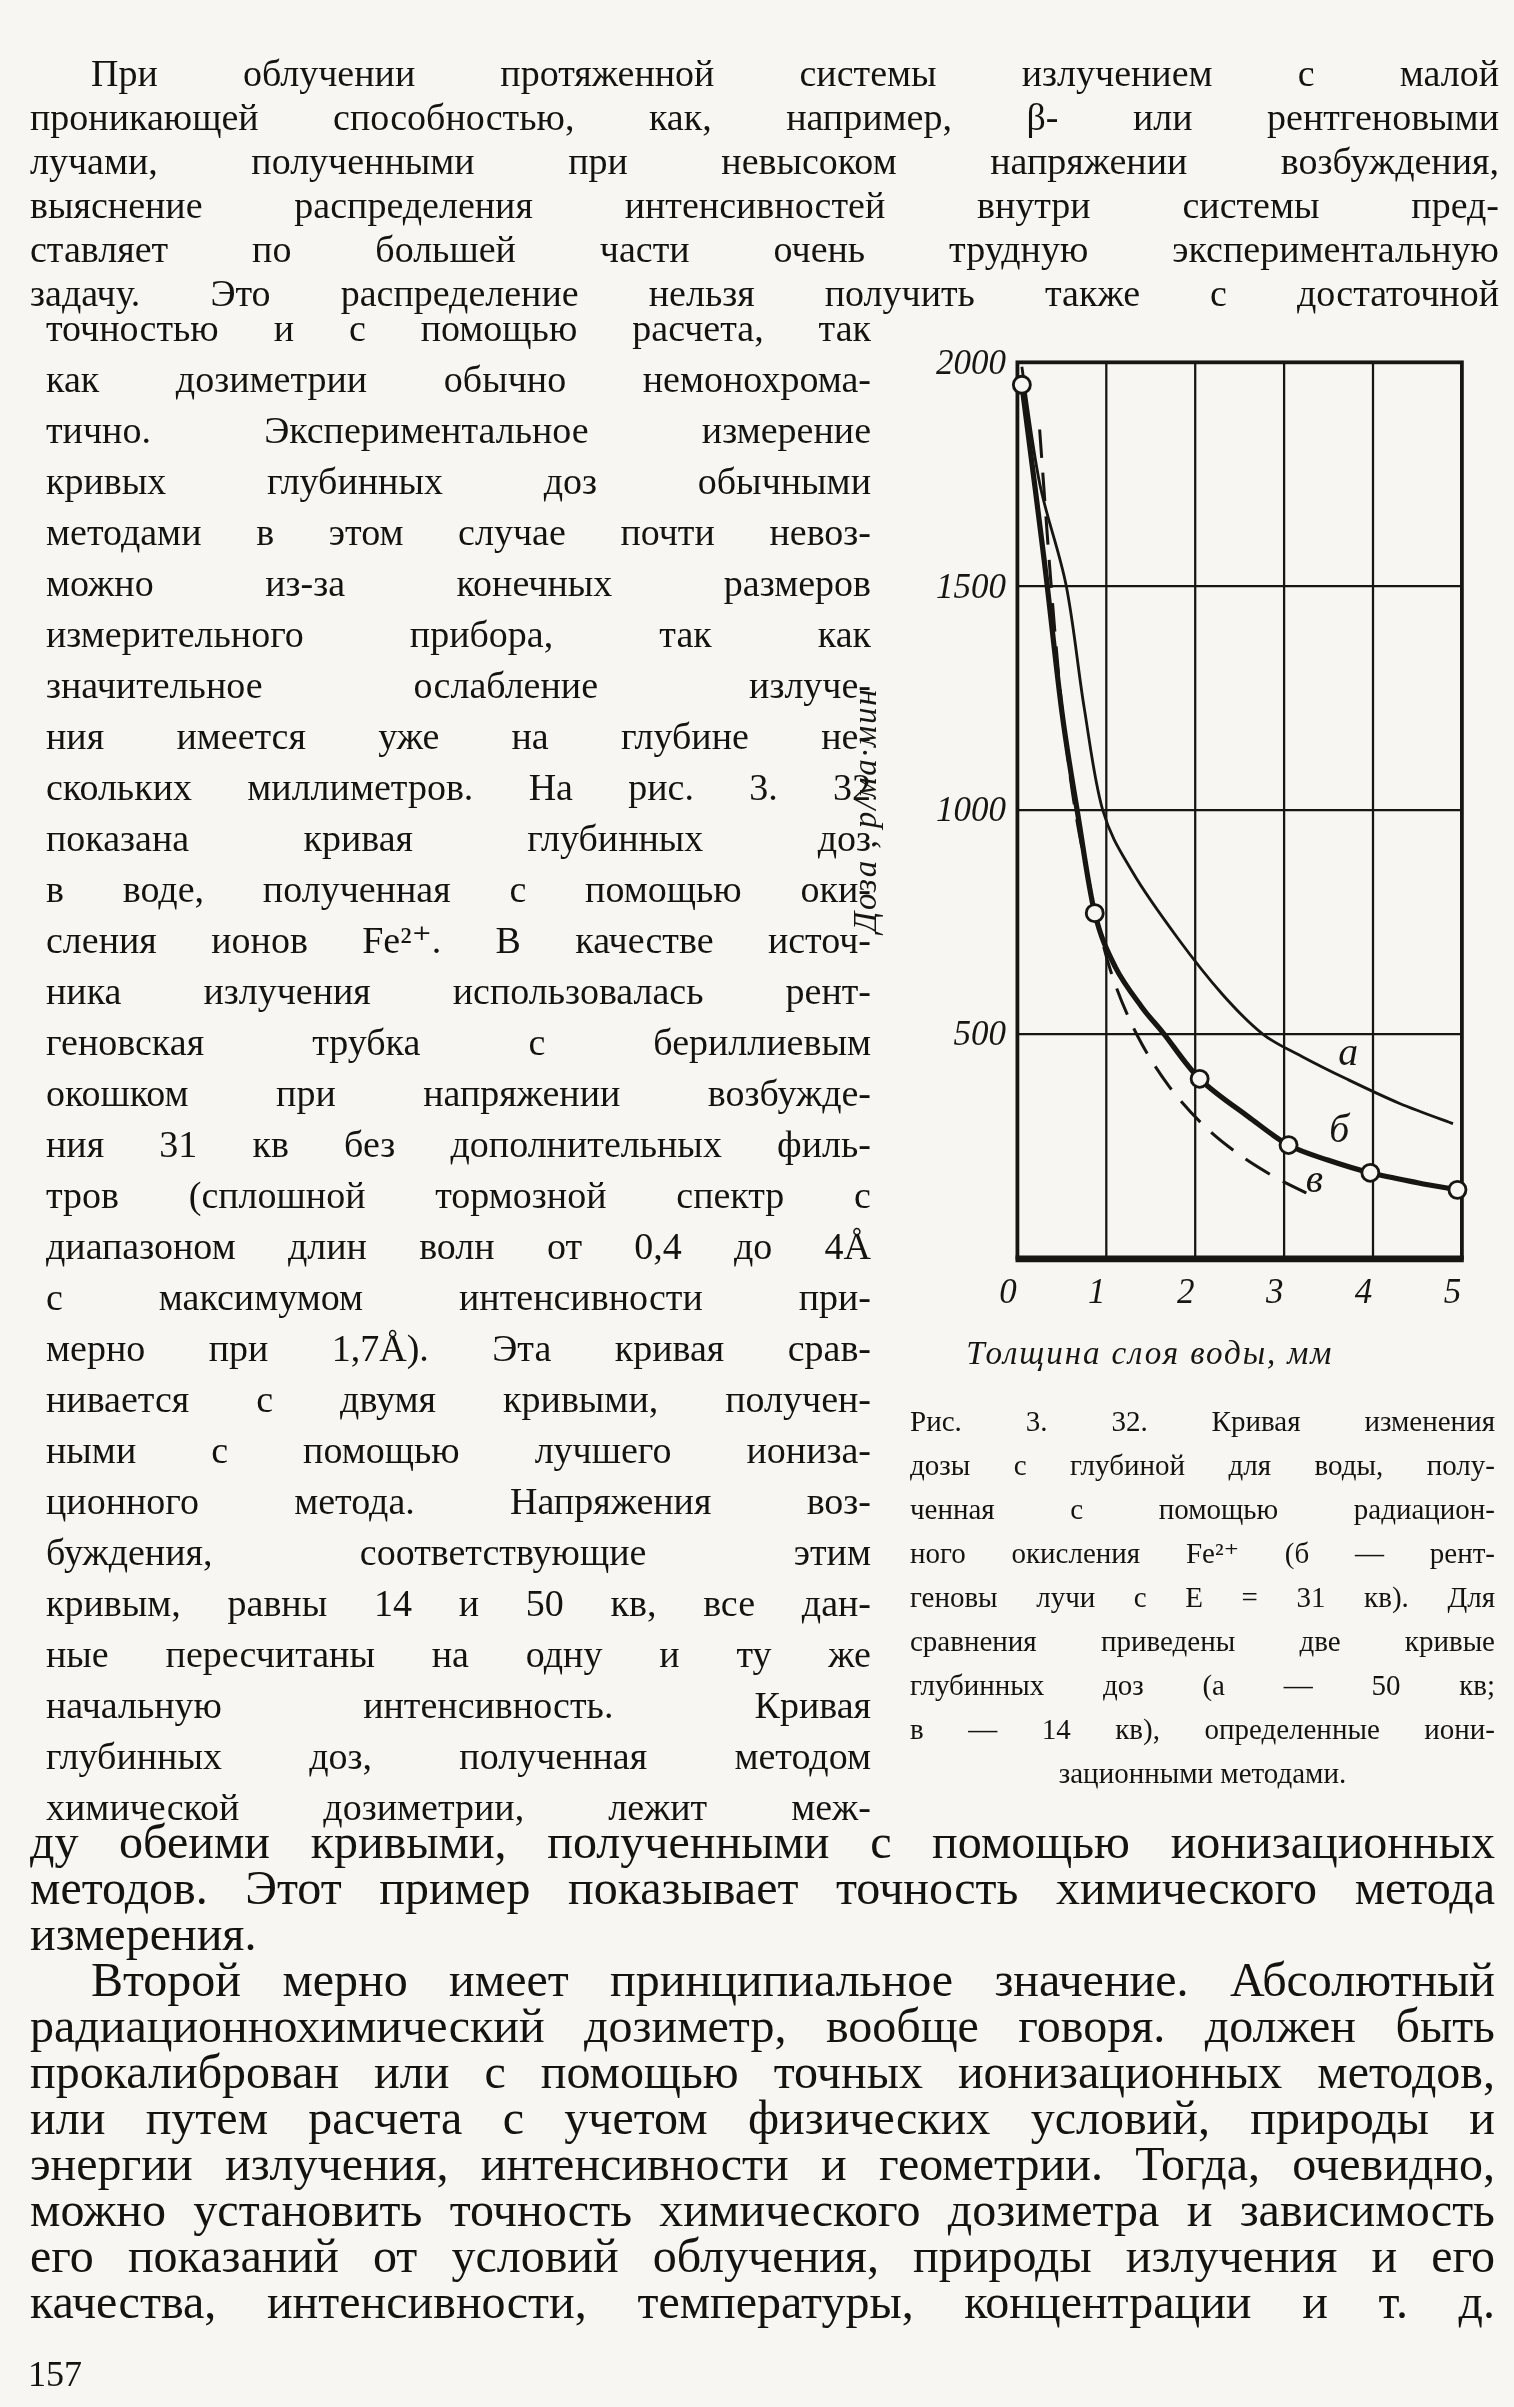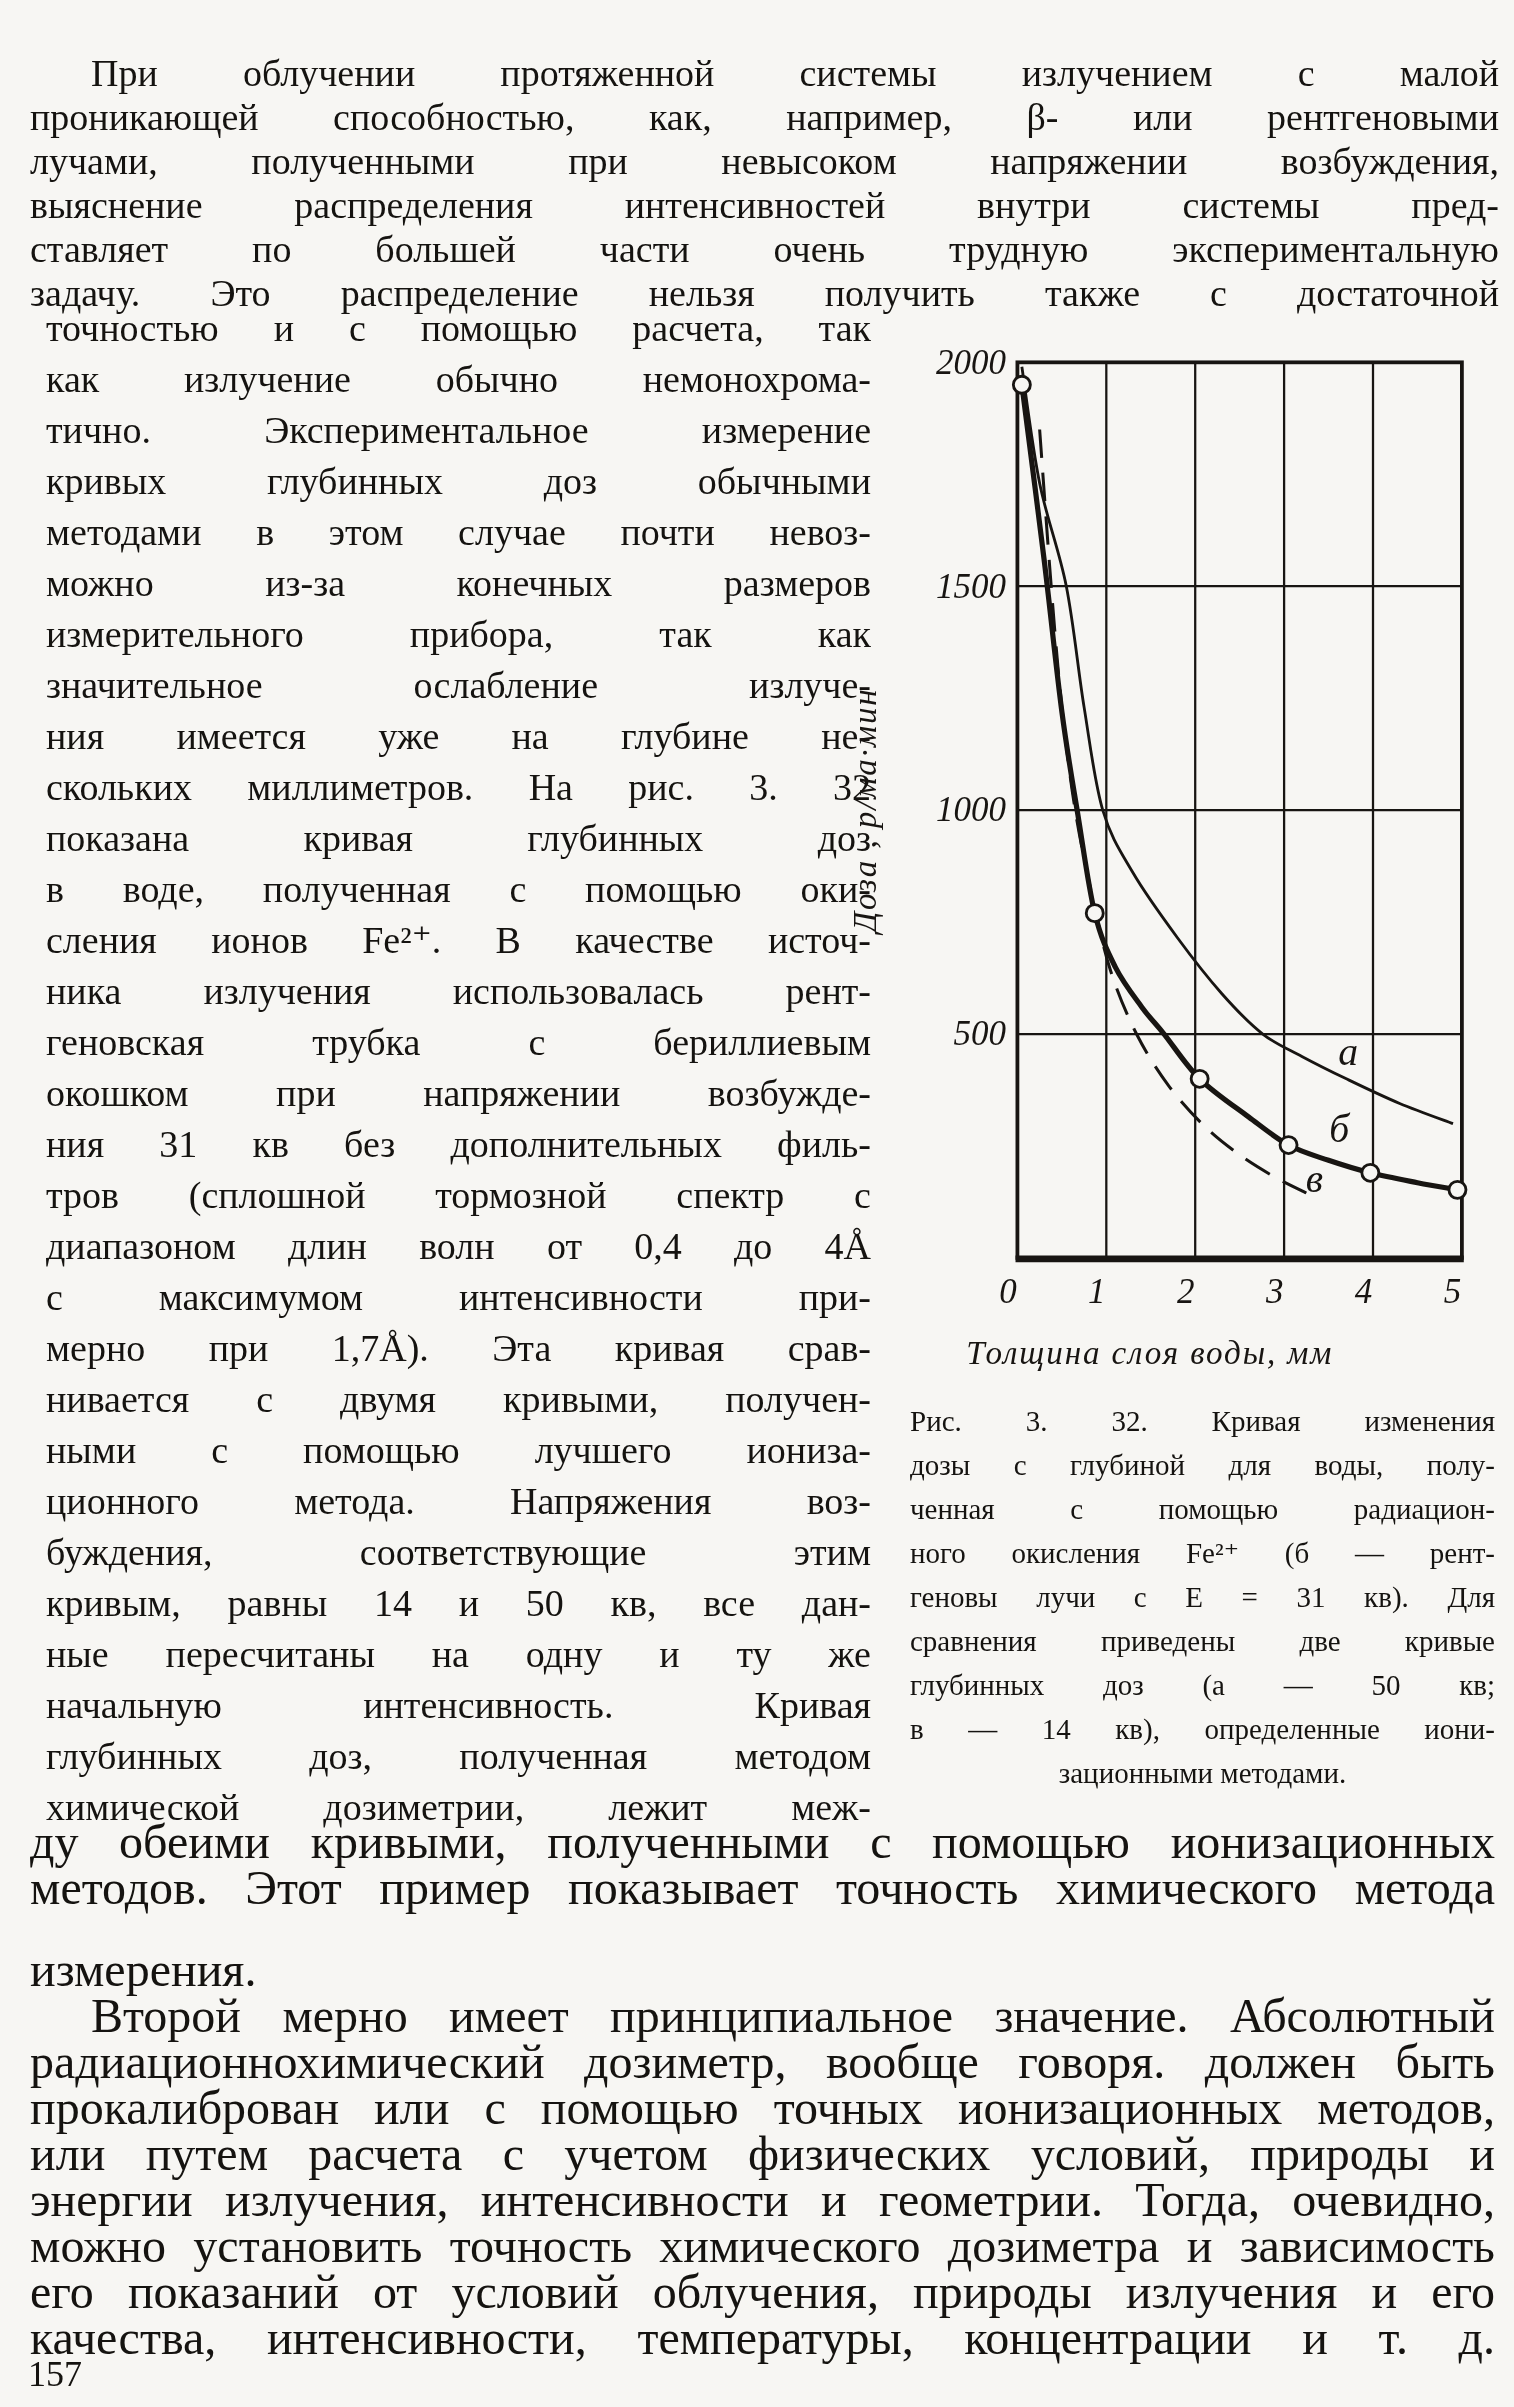--- a/index.html
+++ b/index.html
@@ -7,21 +7,21 @@
     width:1514px;height:2408px;position:relative;
     background:#f7f6f3;color:#151310;
     font-family:"Liberation Serif","DejaVu Serif",serif;
     overflow:hidden;
   }
   .jline{
     text-align:justify;
     text-align-last:justify;
     white-space:normal;
   }
-  .jline.ragged{text-align-last:left;margin-top:36px;}
+  .jline.ragged{text-align-last:left;}
   .jline.centered{text-align-last:center;}
   .jline.indent{text-indent:61px;}
   #intro-block{
     position:absolute;left:30px;top:23px;width:1469px;
     font-size:38px;line-height:44px;margin-top:28px;
   }
   #left-column{
     position:absolute;left:46px;top:291px;width:825px;
     font-size:38px;line-height:51px;margin-top:12px;
   }
@@ -49,21 +49,21 @@
     <div class="jline indent">При облучении протяженной системы излучением с малой</div>
     <div class="jline">проникающей способностью, как, например, β- или рентгеновыми</div>
     <div class="jline">лучами, полученными при невысоком напряжении возбуждения,</div>
     <div class="jline">выяснение распределения интенсивностей внутри системы пред-</div>
     <div class="jline">ставляет по большей части очень трудную экспериментальную</div>
     <div class="jline">задачу. Это распределение нельзя получить также с достаточной</div>
   </div>
 
 <div id="left-column">
     <div class="jline">точностью и с помощью расчета, так</div>
-    <div class="jline">как излучение обычно немонохрома-</div>
+    <div class="jline">как дозиметрии обычно немонохрома-</div>
     <div class="jline">тично. Экспериментальное измерение</div>
     <div class="jline">кривых глубинных доз обычными</div>
     <div class="jline">методами в этом случае почти невоз-</div>
     <div class="jline">можно из-за конечных размеров</div>
     <div class="jline">измерительного прибора, так как</div>
     <div class="jline">значительное ослабление излуче-</div>
     <div class="jline">ния имеется уже на глубине не-</div>
     <div class="jline">скольких миллиметров. На рис. 3. 32</div>
     <div class="jline">показана кривая глубинных доз</div>
     <div class="jline">в воде, полученная с помощью оки-</div>

